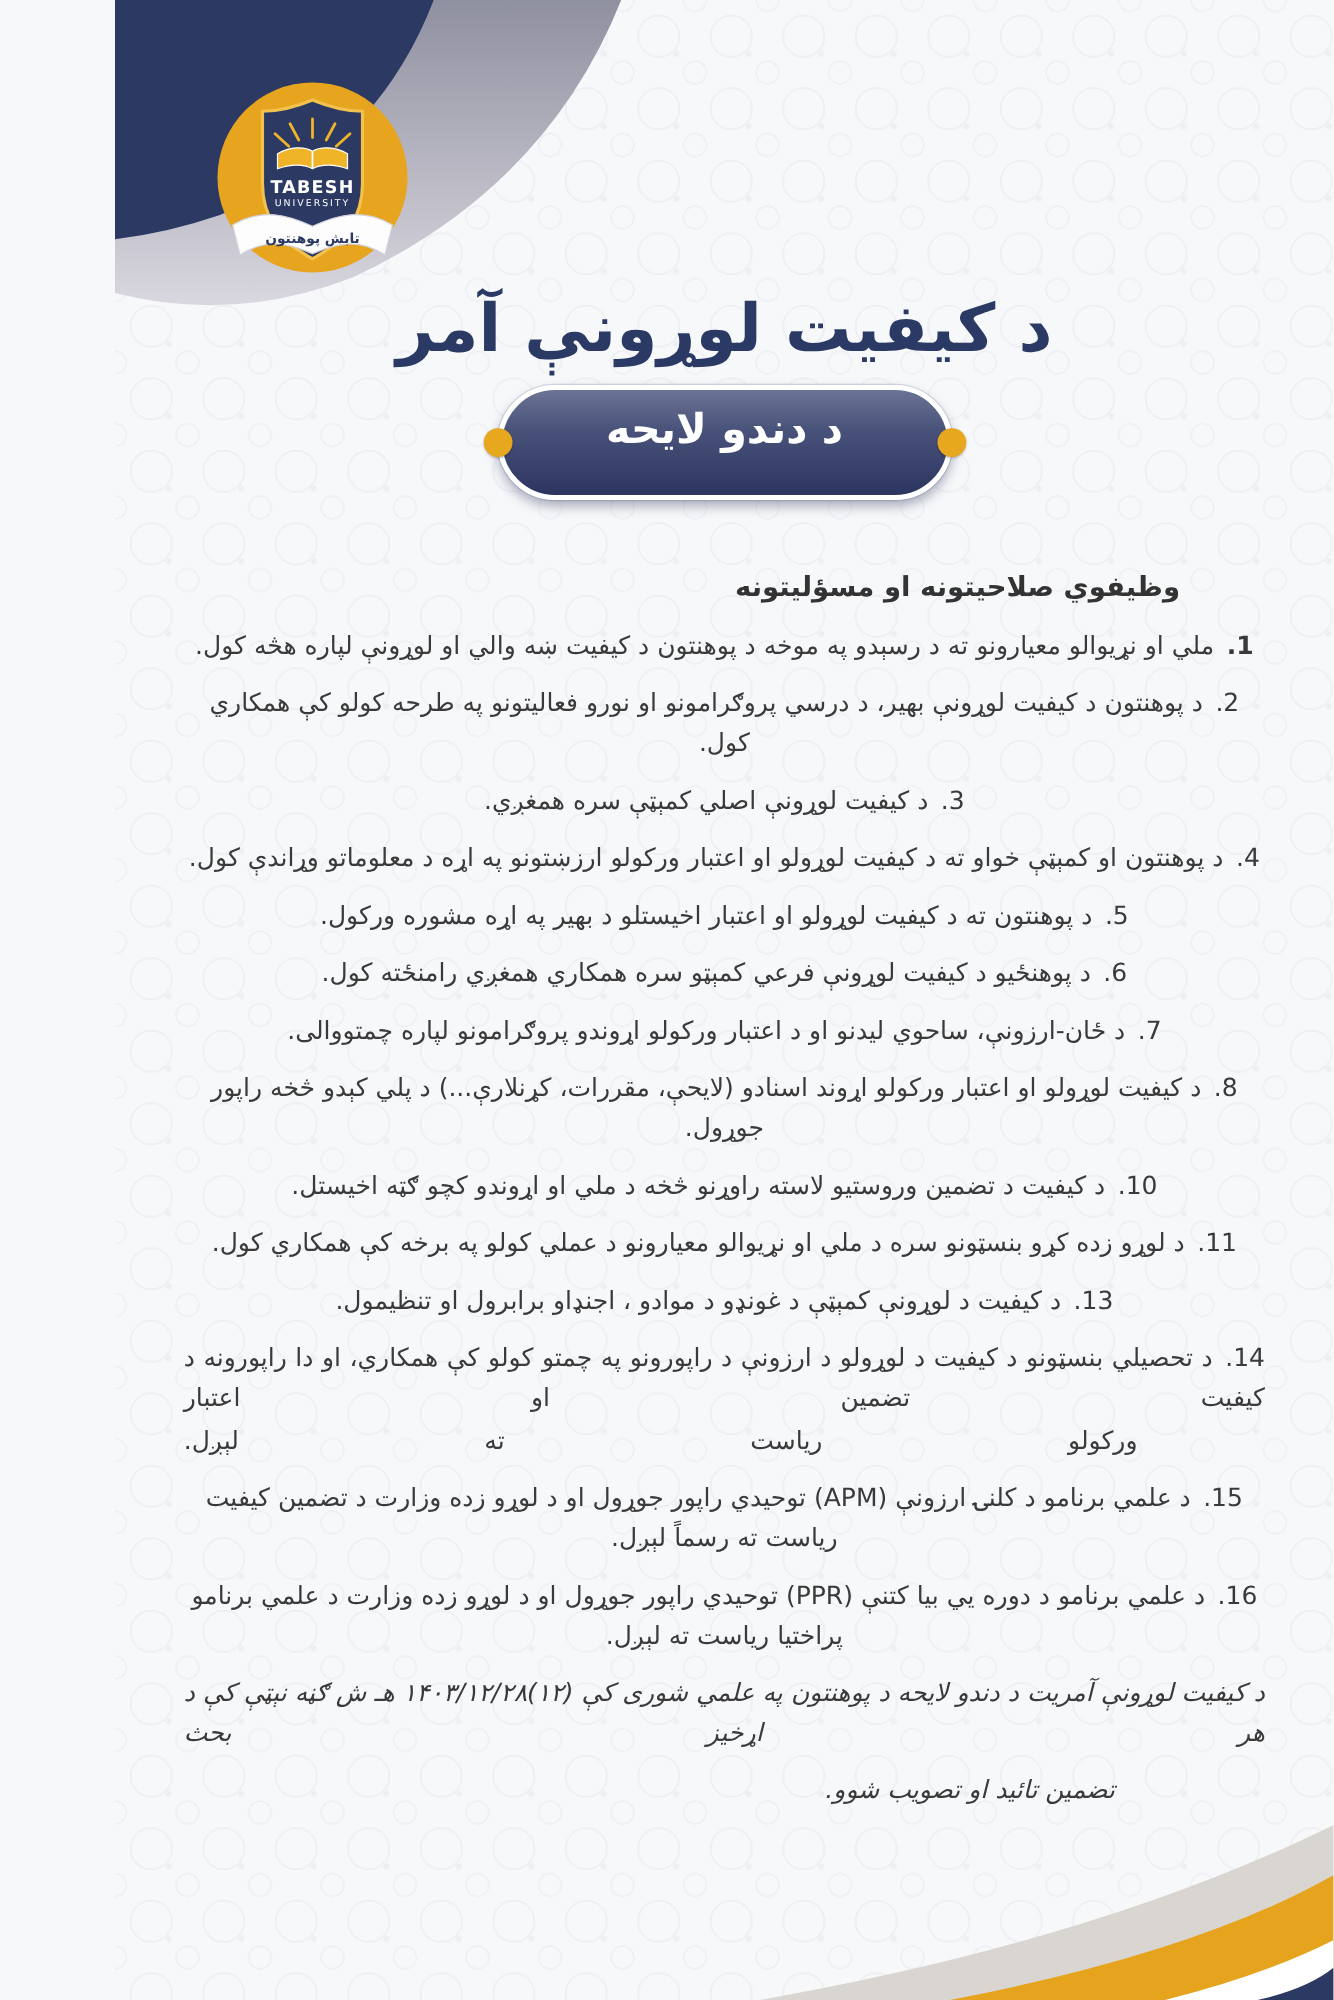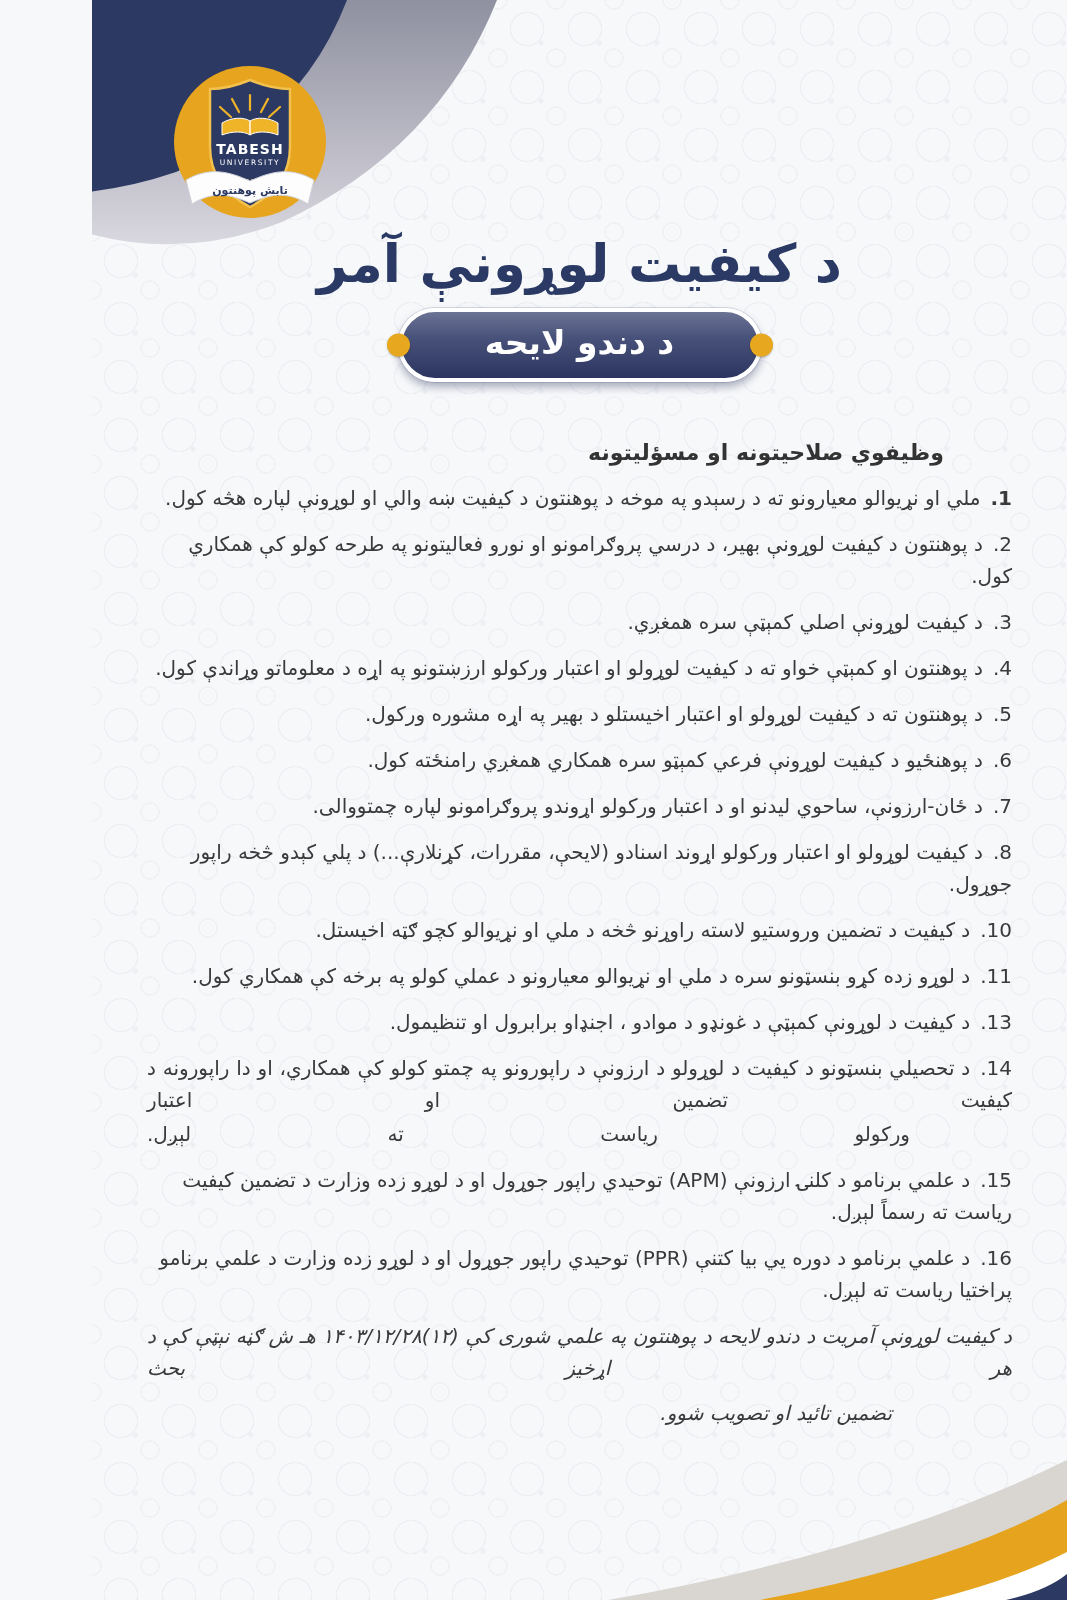--- a/index.html
+++ b/index.html
@@ -28,42 +28,42 @@
     text-align:center;font-size:53px;font-weight:bold;color:#2b3a64;
     line-height:64px;
   }
   
   .pill-wrap{position:relative;z-index:2;width:fit-content;margin:12px auto 0;}
   .pill{
     position:relative;
     background:linear-gradient(180deg,#6b7494 0%,#49527a 38%,#2c3560 100%);
     border:4px solid #ffffff;
     border-radius:46px;
-    padding:9px 58px 13px;
+    padding:9px 58px 31px;
     box-shadow:0 5px 9px rgba(40,50,90,.38), 0 0 0 1px rgba(120,125,150,.25);
     color:#ffffff;font-size:33px;font-weight:bold;line-height:44px;
     text-align:center;min-width:240px;
   }
   .dot{
     position:absolute;top:50%;width:23px;height:23px;border-radius:50%;
     background:#e7a71f;transform:translateY(-50%);
     box-shadow:0 1px 2px rgba(0,0,0,.25);
   }
   .dot.right{right:-11px;}
   .dot.left{left:-11px;}
   
   .content{position:relative;z-index:2;margin:54px 55px 0;color:#3a3a3a;}
   .sec-heading{
     font-size:22px;font-weight:700;color:#333333;
     padding-left:0;padding-right:68px;margin:0 0 12px 0;line-height:34px;
   }
   .duties{margin:0;padding:0;list-style:none;}
   .duties li{
     font-size:20px;line-height:32px;margin-bottom:14px;
-    text-align:right;color:#3a3a3a;
+    text-align:center;color:#3a3a3a;
   }
   .duties li.justify{text-align:justify;text-align-last:justify;}
   .num{display:inline-block;margin-left:10px;color:#3a3a3a;}
   .num.bold{font-weight:bold;}
   .cont{text-align:right;margin-right:102px;margin-top:2px;}
   .closing{margin-top:4px;font-size:20px;line-height:32px;color:#3a3a3a;font-style:italic;}
   .closing .l1{text-align:justify;text-align-last:justify;}
   .closing .l2{text-align:right;margin-right:120px;margin-top:13px;}
 </style>
 </head>
@@ -137,21 +137,21 @@
         <li>
     <span class="num">6.</span><span class="txt">د پوهنځیو د کیفیت لوړونې فرعي کمېټو سره همکاري همغږي رامنځته کول.</span>
   </li>
         <li>
     <span class="num">7.</span><span class="txt">د ځان-ارزونې، ساحوي لیدنو او د اعتبار ورکولو اړوندو پروګرامونو لپاره چمتووالی.</span>
   </li>
         <li>
     <span class="num">8.</span><span class="txt">د کیفیت لوړولو او اعتبار ورکولو اړوند اسنادو (لایحې، مقررات، کړنلارې...) د پلي کېدو څخه راپور جوړول.</span>
   </li>
         <li>
-    <span class="num">10.</span><span class="txt">د کیفیت د تضمین وروستیو لاسته راوړنو څخه د ملي او نړیوالو کچو ګټه اخیستل.</span>
+    <span class="num">10.</span><span class="txt">د کیفیت د تضمین وروستیو لاسته راوړنو څخه د ملي او اړوندو کچو ګټه اخیستل.</span>
   </li>
         <li>
     <span class="num">11.</span><span class="txt">د لوړو زده کړو بنسټونو سره د ملي او نړیوالو معیارونو د عملي کولو په برخه کې همکاري کول.</span>
   </li>
         <li>
     <span class="num">13.</span><span class="txt">د کیفیت د لوړونې کمېټې د غونډو د موادو ، اجنډاو برابرول او تنظیمول.</span>
   </li>
         <li class="justify">
     <span class="num">14.</span><span class="txt">د تحصیلي بنسټونو د کیفیت د لوړولو د ارزونې د راپورونو په چمتو کولو کې همکاري، او دا راپورونه د کیفیت تضمین او اعتبار</span>
   <div class="cont">ورکولو ریاست ته لېږل.</div></li>

